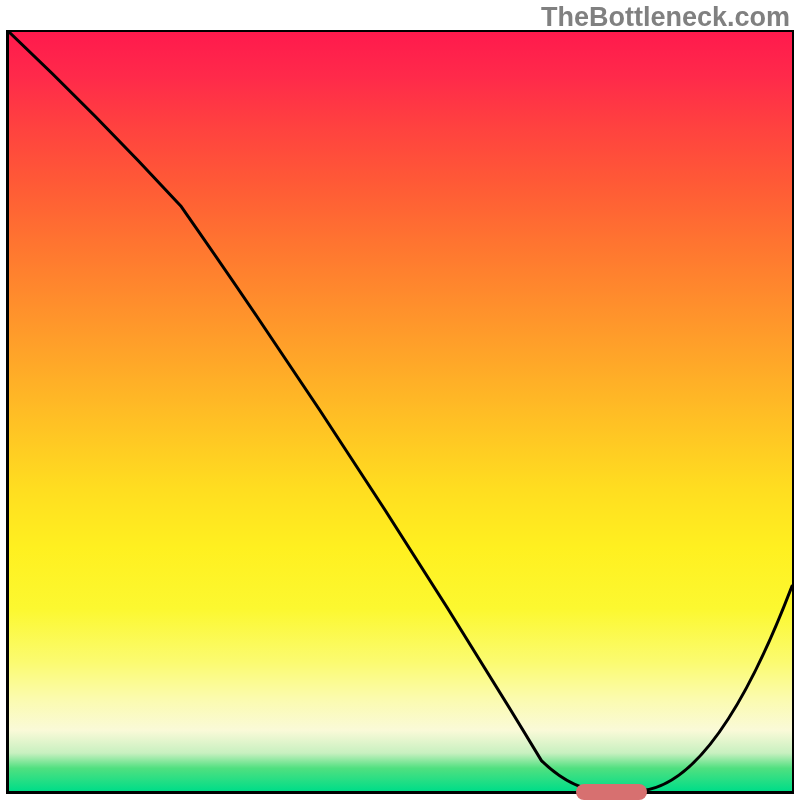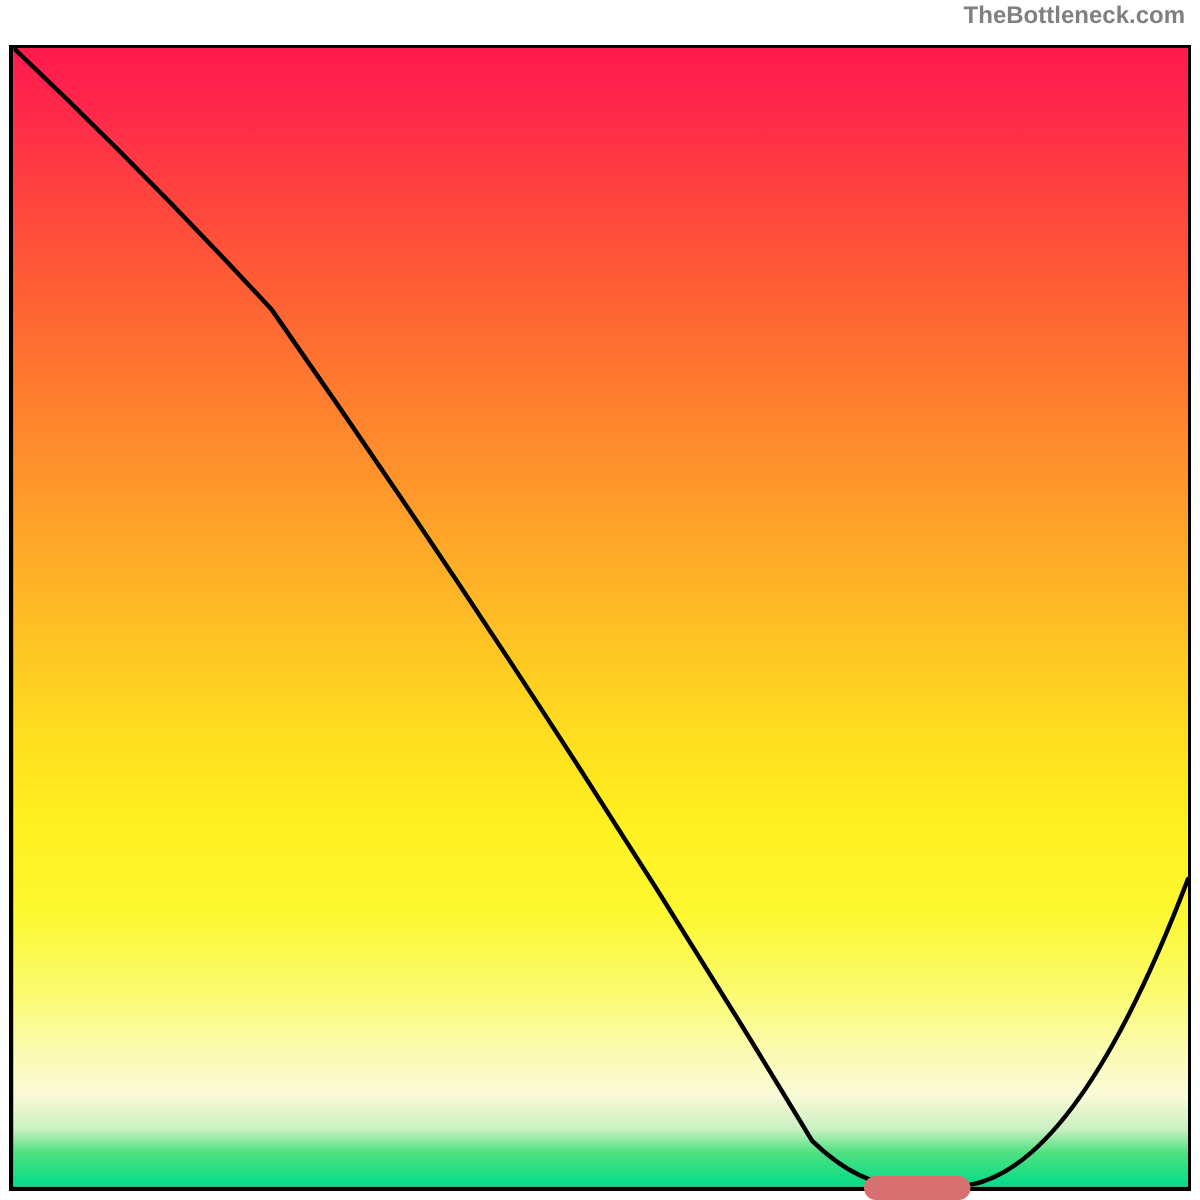--- a/index.html
+++ b/index.html
@@ -8,21 +8,21 @@
     height: 800px;
     background: #ffffff;
     font-family: Arial, sans-serif;
     position: relative;
     overflow: hidden;
   }
   .watermark {
     position: absolute;
     top: 2px;
     right: 10px;
-    font-size: 16px;
+    font-size: 27px;
     font-weight: bold;
     color: #808080;
     z-index: 10;
   }
   .chart-area {
     position: absolute;
     top: 30px;
     left: 6px;
     width: 788px;
     height: 764px;

